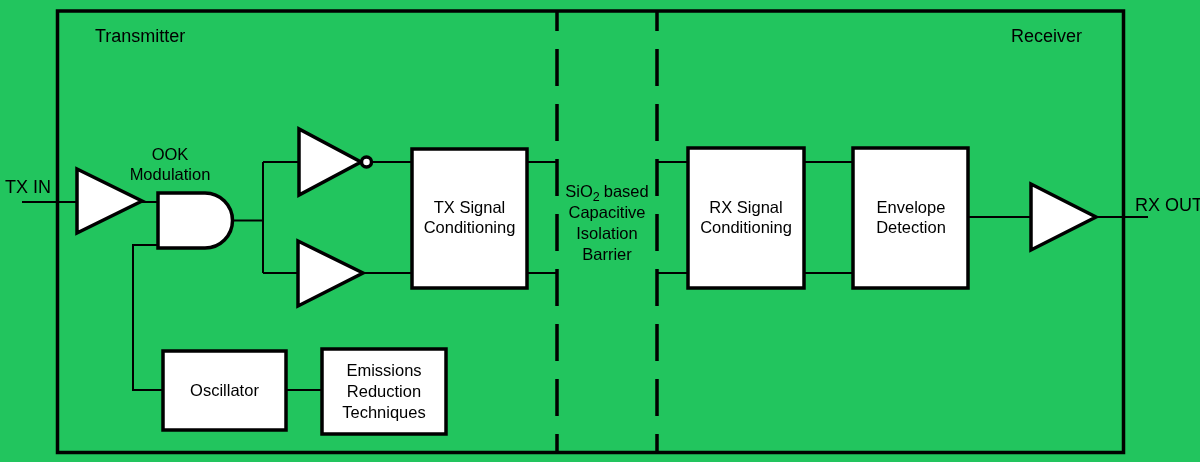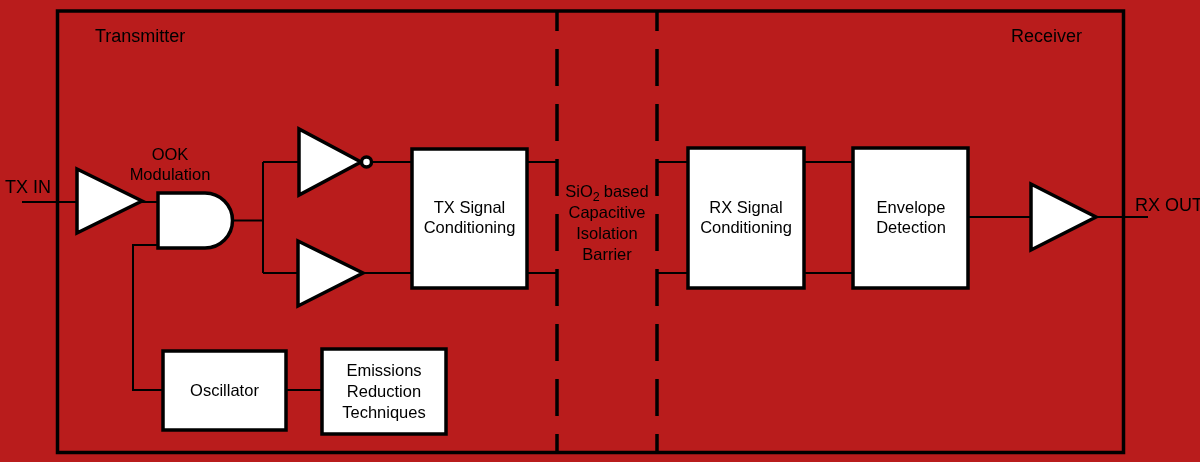--- a/index.html
+++ b/index.html
@@ -1,16 +1,16 @@
 <!DOCTYPE html>
 <html><head>
 <meta charset="utf-8">
 <style>
   html,body{margin:0;padding:0;background:#ffffff;}
-  .stage{width:1200px;height:462px;background:#b91c1c;position:relative;overflow:hidden;}
+  .stage{width:1200px;height:462px;background:#22c55e;position:relative;overflow:hidden;}
   svg{display:block;}
   svg text{font-family:"Liberation Sans","DejaVu Sans",sans-serif;fill:#000000;}
   .lbl-lg{font-size:18px;}
   .lbl{font-size:16.5px;}
   .sub{font-size:12.5px;}
   .wire{stroke:#000000;stroke-width:2;fill:none;}
   .shape{stroke:#000000;stroke-width:3.5;fill:#ffffff;}
   .box{stroke:#000000;stroke-width:3.5;fill:#ffffff;}
   .outer{stroke:#000000;stroke-width:3.5;fill:none;}
   .dash{stroke:#000000;stroke-width:3.5;fill:none;stroke-dasharray:37 18;stroke-dashoffset:17;}

